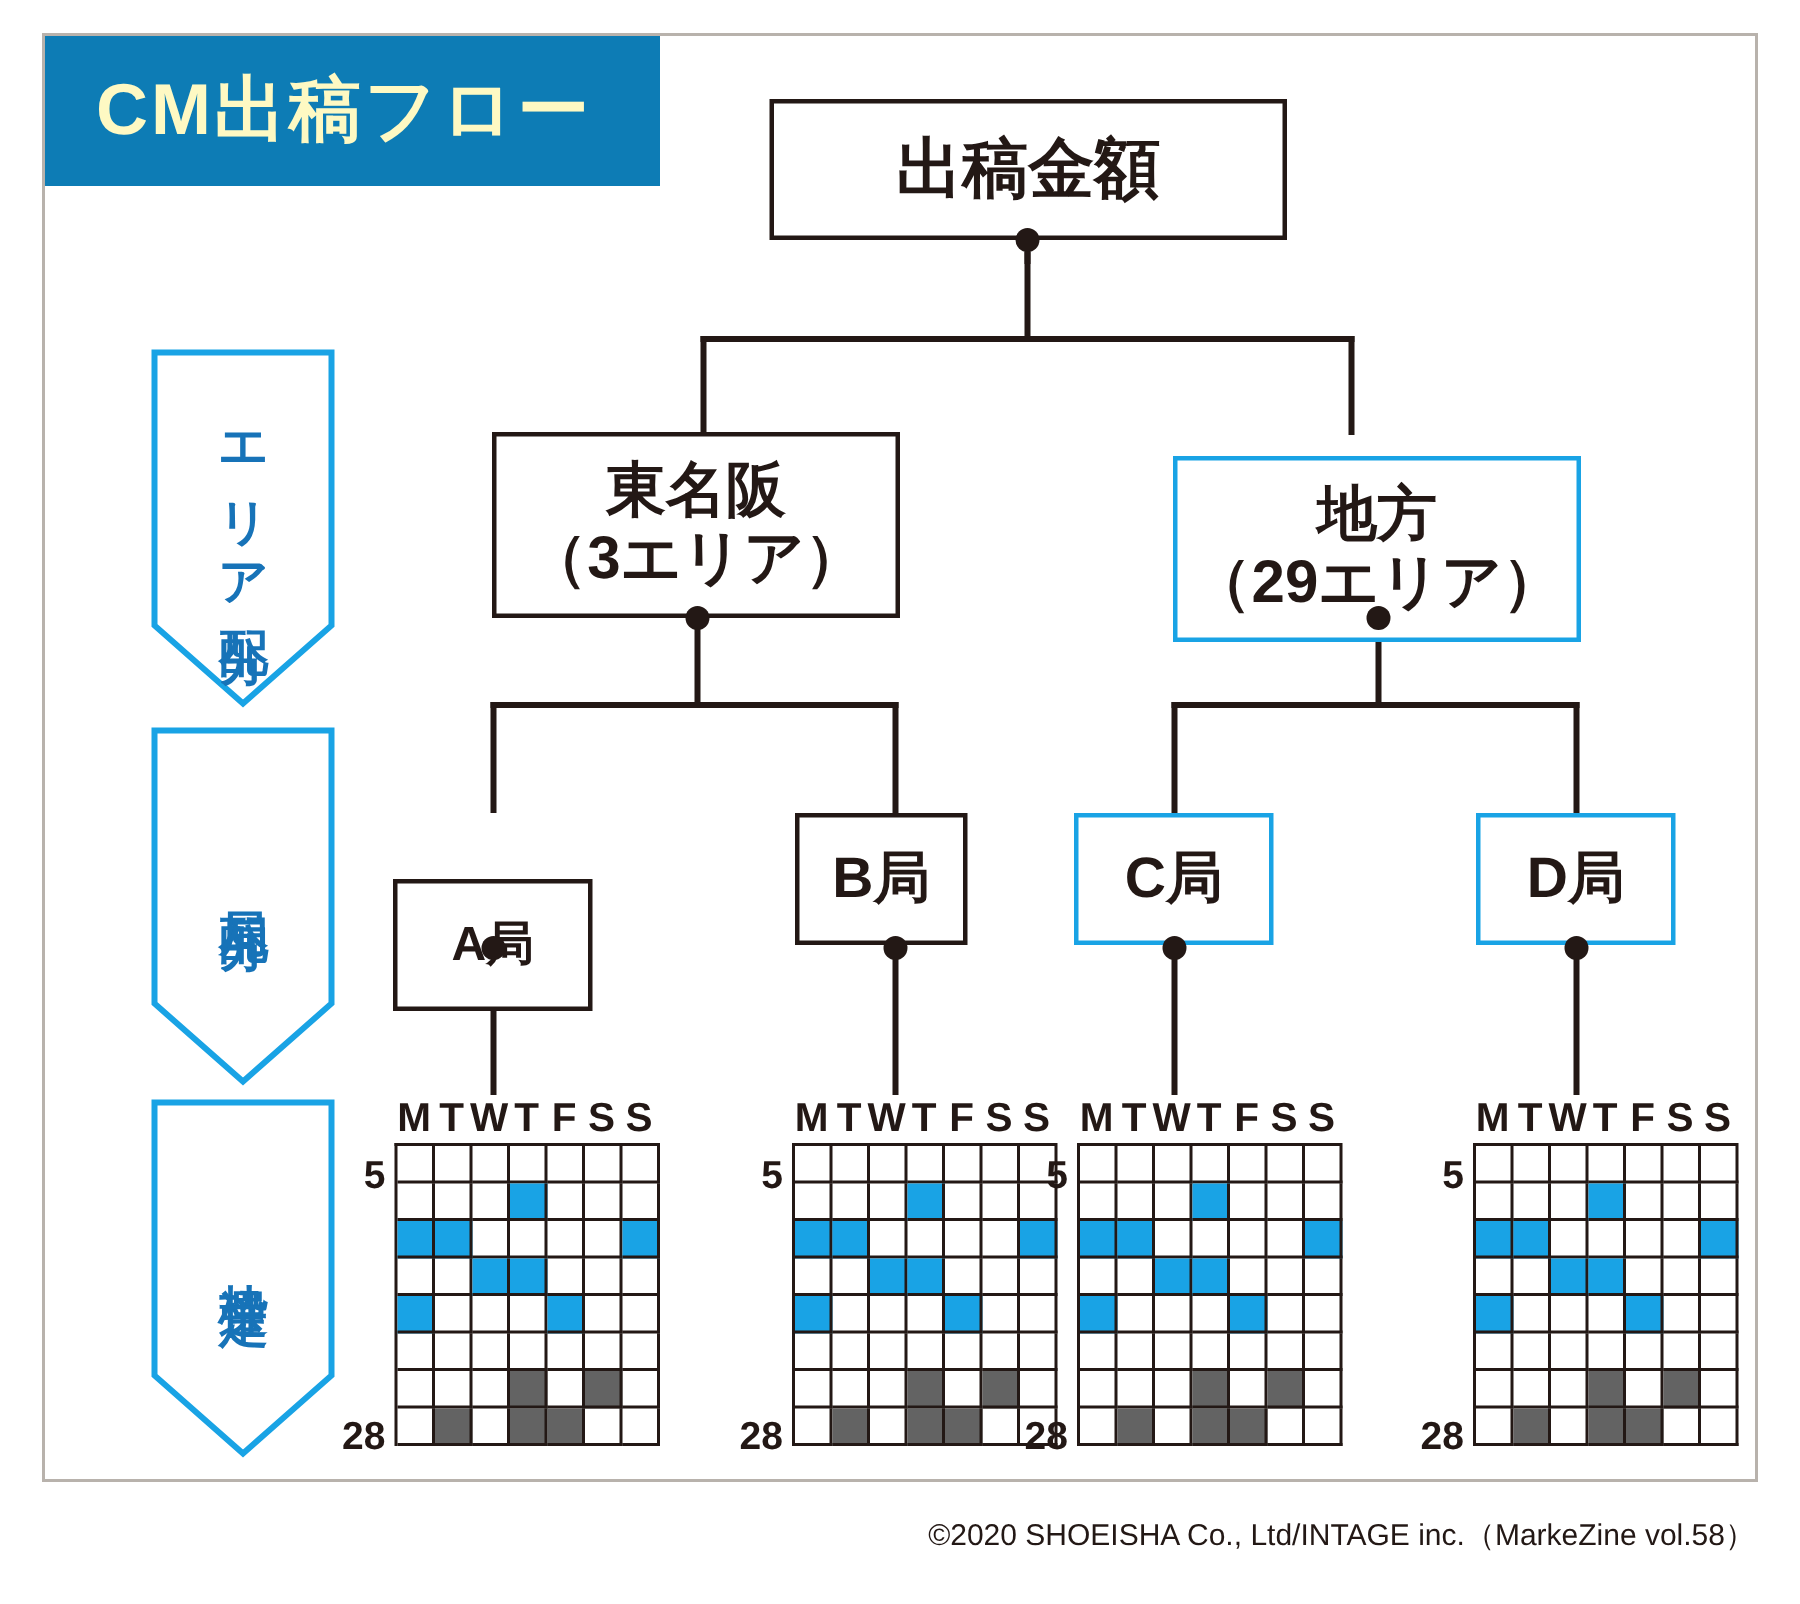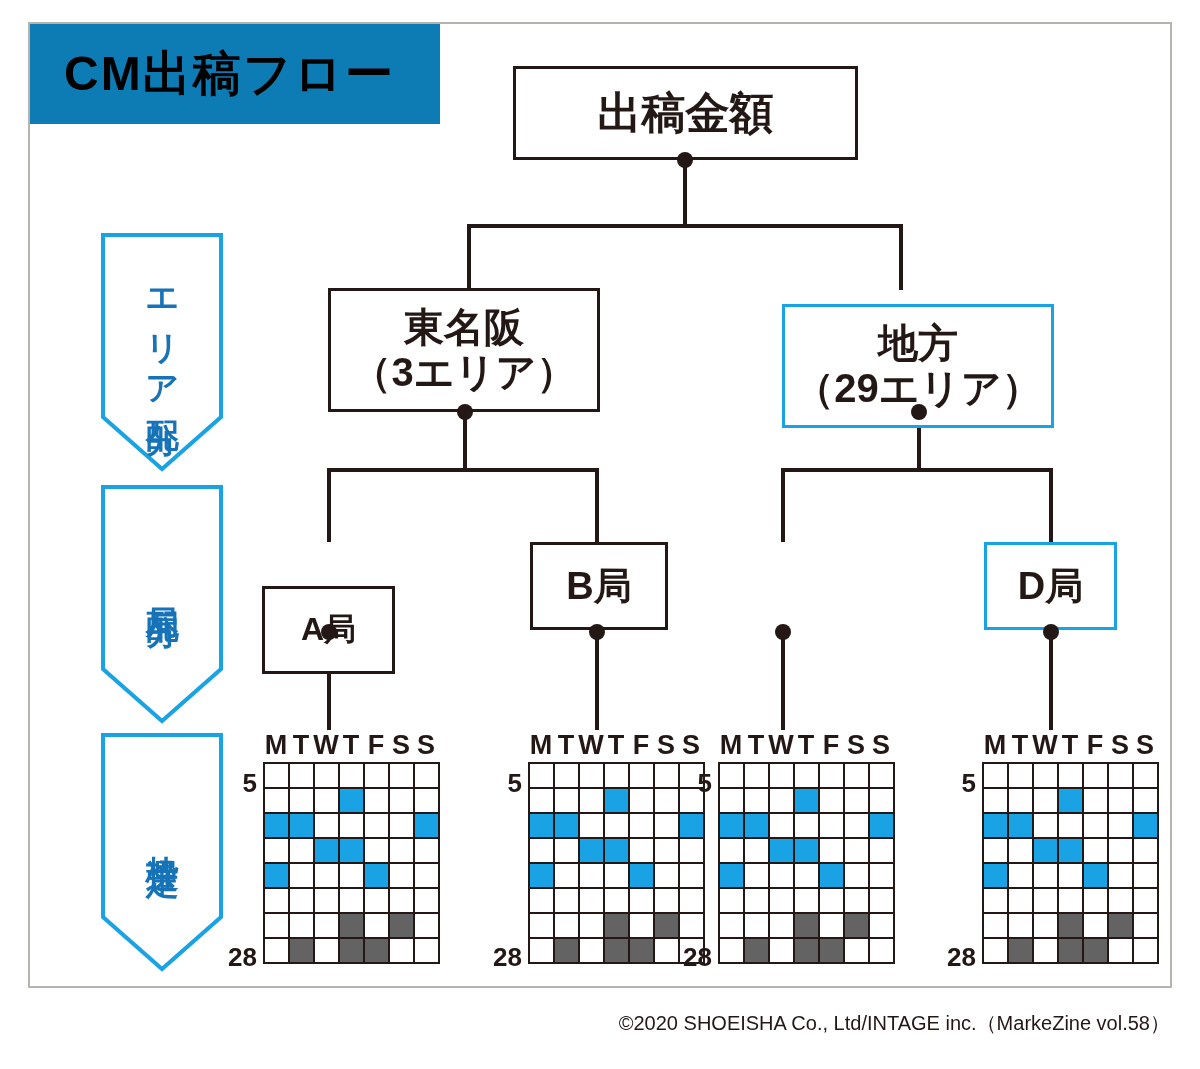--- a/index.html
+++ b/index.html
@@ -26,21 +26,21 @@
   #title-banner{
     position:absolute;
     left:30px;top:24px;
     width:410px;height:100px;
     background:#0d7cb5;
     display:flex;align-items:center;
     box-sizing:border-box;
     padding-left:34px;
   }
   #title-banner .t{
-    color:#000000;
+    color:#fef9c3;
     font-size:48px;
     font-weight:bold;
     letter-spacing:2px;
     line-height:1;
     white-space:nowrap;
   }
 
   
   .node{
     position:absolute;
@@ -191,22 +191,25 @@
   </div>
 
   <div class="node blue" style="left:782px;top:288px;width:272px;height:124px;font-size:40px;margin-top:16px;">
     <span>地方</span>
     <span>（29エリア）</span>
   </div>
 
   <div class="node dark" style="left:262px;top:542px;width:133px;height:88px;font-size:32px;margin-top:44px;">
     <span>A局</span>
   </div>
-  <div class="node dark" style="left:530px;top:542px;width:138px;height:88px;font-size:38px;">
+  <div class="node dark" style="left:530px;top:542px;width:115px;height:88px;font-size:38px;">
     <span>B局</span>
+  </div>
+  <div class="node blue" style="left:716px;top:542px;width:133px;height:88px;font-size:38px;">
+    <span>C局</span>
   </div>
   <div class="node blue" style="left:984px;top:542px;width:133px;height:88px;font-size:38px;">
     <span>D局</span>
   </div>
 
   <div class="arrow" style="left:100px;top:232px;width:124px;height:240px;">
     <svg width="124" height="240" viewBox="0 0 124 240">
       <polygon points="3,3 121,3 121,185 62,237 3,185" fill="#ffffff" stroke="#19a3e5" stroke-width="4"></polygon>
     </svg>
     <span class="label">エリア配分</span>

